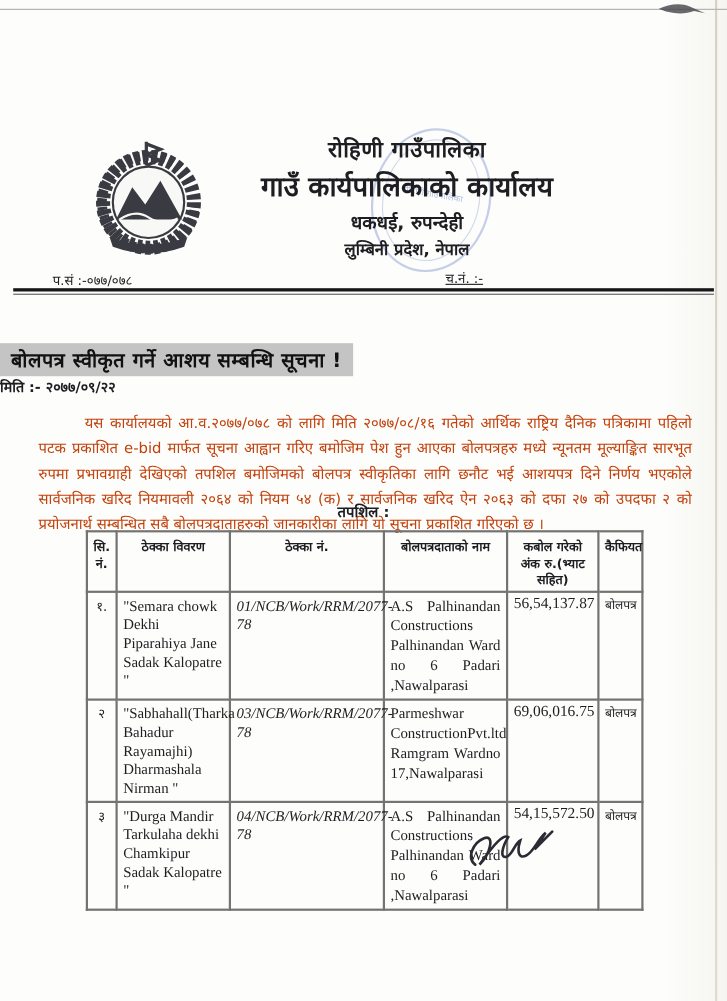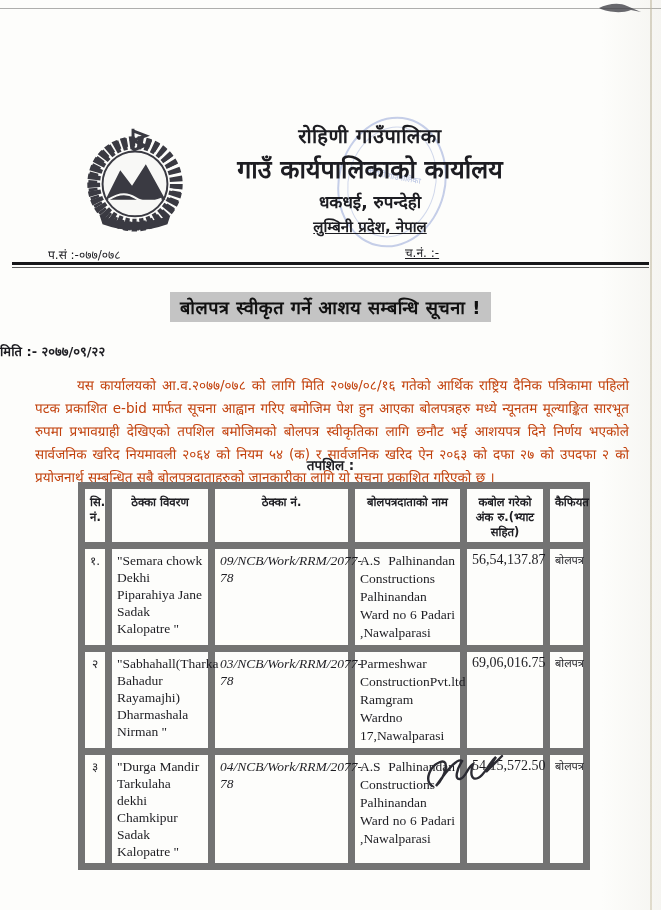--- a/index.html
+++ b/index.html
@@ -13,61 +13,61 @@
   .right-edge-line { position:absolute; top:0; bottom:0; right:9px; width:2px; background:linear-gradient(#bdb49a,#cfc6ac); opacity:.55; }
   .right-wash { position:absolute; top:0; bottom:0; right:0; width:60px;
     background:linear-gradient(to right, rgba(190,185,170,0), rgba(190,185,170,.12)); }
   .smudge-tr { position:absolute; top:2px; right:18px; width:46px; height:14px; }
   
   .emblem { position:absolute; left:76px; top:120px; width:118px; height:115px; }
   .head-text { position:absolute; left:80px; top:122px; width:580px; text-align:center; }
   .head-muni   { font-size:20px; font-weight:bold; letter-spacing:.5px; }
   .head-office { font-size:25px; font-weight:bold; margin-top:2px; }
   .head-addr   { font-size:17px; font-weight:bold; margin-top:5px; }
-  .head-prov   { font-size:15px; font-weight:bold; margin-top:3px;text-decoration:underline; }
+  .head-prov   { font-size:15px; font-weight:bold; margin-top:3px; }
   .stamp {
     position:absolute; left:338px; top:116px; width:104px; height:128px;
     border:2px solid rgba(68,98,186,.38); border-radius:50%;
     transform:rotate(14deg); opacity:.8;
   }
   .stamp-inner {
     position:absolute; left:8px; top:8px; right:8px; bottom:8px;
     border:1px solid rgba(68,98,186,.3); border-radius:50%;
   }
   .stamp-text {
     position:absolute; left:0; right:0; top:52px; text-align:center;
     font-size:8px; color:rgba(68,98,186,.5); transform:rotate(-4deg);
   }
   
   .ref-left  { position:absolute; left:48px;  top:246px; font-size:12px; }
   .ref-right { position:absolute; left:405px; top:244px; font-size:12px;text-decoration:underline; }
   .rule-thick { position:absolute; left:12px; right:12px; top:262px; height:3px; background:#17171a; }
   .rule-thin  { position:absolute; left:12px; right:12px; top:267px; height:1px; background:#5a5a5a; }
   
-  .title-wrap { position:absolute; left:0; right:0; top:292px; text-align:center; }
+  .title-wrap { position:absolute; left:0; right:0; top:312px; }
   .title-hl {
     display:inline-block; background:#c4c4c4; color:#111;
     font-size:18px; font-weight:bold; padding:3px 10px; letter-spacing:.5px;
   }
   .date-line { position:absolute; left:0; right:0; top:342px; text-align:left; font-size:13px; font-weight:bold; }
   .body-par {
     position:absolute; left:35px; right:32px; top:360px;
     font-size:13.5px; line-height:23px; text-align:justify; text-indent:42px;
     color:#c2410c;
   }
   .tapasil { position:absolute; left:0; right:0; top:456px; text-align:center;
     font-size:13.5px; font-weight:bold; }
   .tapasil span { }
   
   table.bids {
     position:absolute; left:78px; top:482px; width:505px;
     border-collapse:collapse; table-layout:fixed;
   }
   table.bids th, table.bids td {
-    border:7px solid #737373; vertical-align:top; padding:3px 5px;
+    border:2px solid #737373; vertical-align:top; padding:3px 5px;
   }
   table.bids th { font-size:11.5px; font-weight:bold; text-align:center; padding-top:5px; }
   .col-sn { width:27px; }  .col-work { width:103px; } .col-cno { width:140px; }
   .col-bidder { width:112px; } .col-amt { width:83px; } .col-rem { width:40px; }
   td.sn { text-align:center; font-size:12px; padding-top:14px; }
   td.work { font-family:"Liberation Serif", serif; font-size:13.5px; line-height:17px; padding-top:8px; }
   td.cno  { font-family:"Liberation Serif", serif; font-style:italic; font-size:13.5px; line-height:17px; padding-top:14px; }
   td.bidder { font-family:"Liberation Serif", serif; font-size:13.5px; line-height:18px; text-align:justify; padding-top:14px; }
   td.amt { font-family:"Liberation Serif", serif; font-size:14px; padding-top:14px; }
   td.rem { font-size:11px; text-align:center; vertical-align:middle; }
@@ -139,21 +139,21 @@
       <th>सि. नं.</th>
       <th>ठेक्का विवरण</th>
       <th>ठेक्का नं.</th>
       <th>बोलपत्रदाताको नाम</th>
       <th>कबोल गरेको अंक रु.(भ्याट सहित)</th>
       <th>कैफियत</th>
     </tr>
     <tr style="height:85px;">
       <td class="sn">१.</td>
       <td class="work">"Semara chowk Dekhi Piparahiya Jane Sadak Kalopatre "</td>
-      <td class="cno">09/NCB/Work/RRM/2077-78</td>
+      <td class="cno">01/NCB/Work/RRM/2077-78</td>
       <td class="bidder">A.S Palhinandan Constructions Palhinandan Ward no 6 Padari ,Nawalparasi</td>
       <td class="amt">56,54,137.87</td>
       <td class="rem">बोलपत्र</td>
     </tr>
     <tr style="height:87px;">
       <td class="sn">२</td>
       <td class="work">"Sabhahall(Tharka Bahadur Rayamajhi) Dharmashala Nirman "</td>
       <td class="cno">03/NCB/Work/RRM/2077-78</td>
       <td class="bidder">Parmeshwar ConstructionPvt.ltd Ramgram Wardno 17,Nawalparasi</td>
       <td class="amt">69,06,016.75</td>

